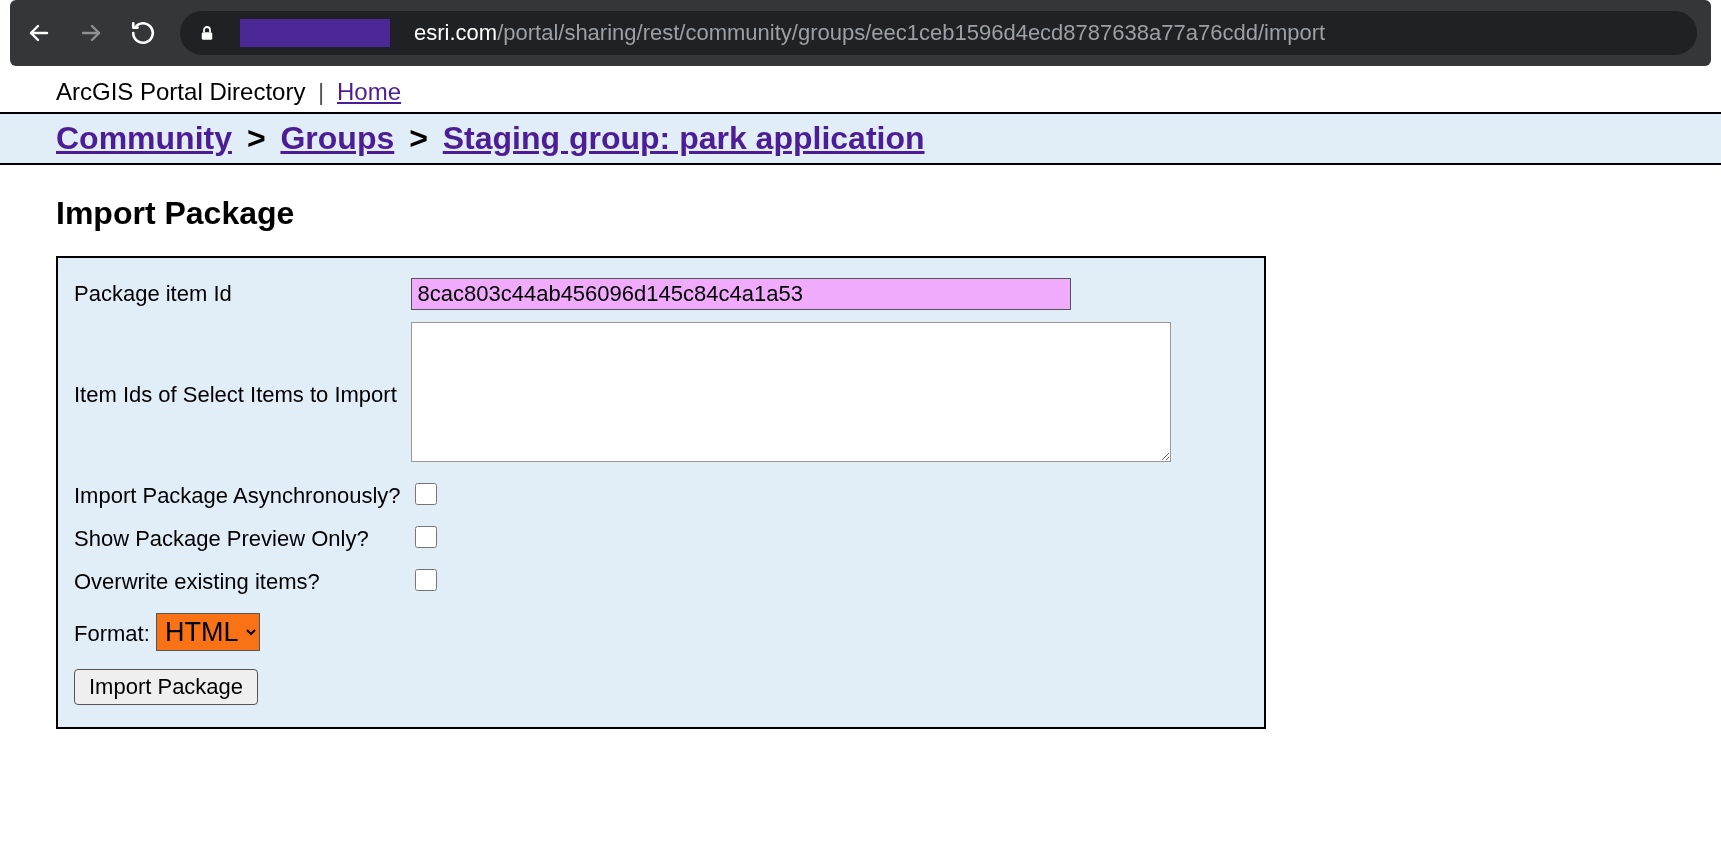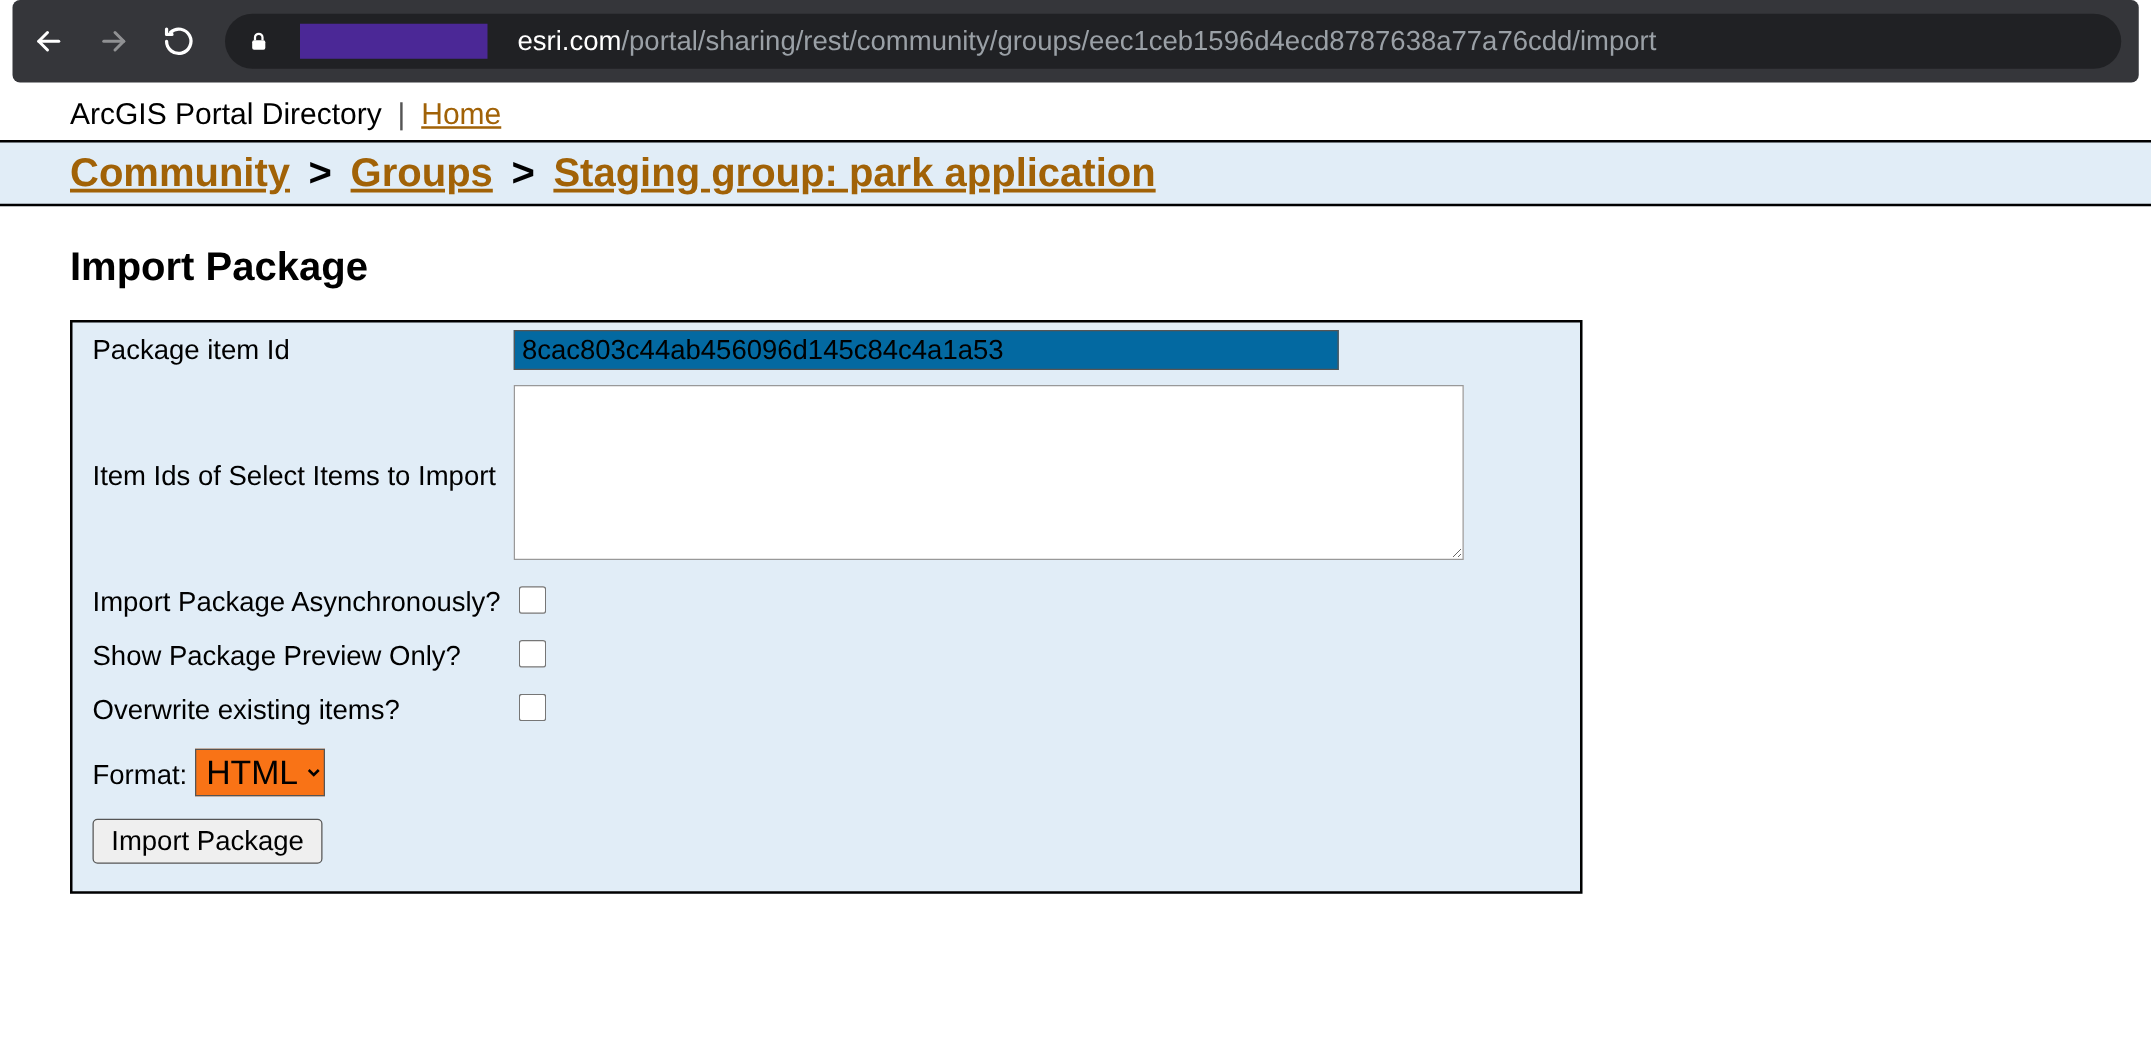--- a/index.html
+++ b/index.html
@@ -48,21 +48,21 @@
   .url-path   { color:#9aa0a6; }
 
   
   .page { padding: 0 0 40px 0; }
   .title-line {
     font-size: 24px;
     padding: 12px 0 6px 56px;
   }
   .title-line b { font-weight: normal; }
   .title-line .sep { padding: 0 6px; color:#555; }
-  a.linkish { color:#a16207; text-decoration: underline; cursor:pointer; }
+  a.linkish { color:#4c1d95; text-decoration: underline; cursor:pointer; }
 
   .breadcrumb {
     background:#e1edf7;
     border-top: 2px solid #000;
     border-bottom: 2px solid #000;
     padding: 6px 0 6px 56px;
     font-size: 32px;
     font-weight: bold;
   }
   .breadcrumb .sep { padding: 0 6px; color:#000; }
@@ -78,35 +78,35 @@
     padding-left: 56px;
     margin: 30px 0 24px 0;
   }
 
   
   .form-box {
     margin-left: 56px;
     width: 1210px;
     background:#e1edf7;
     border: 2px solid #000;
-    padding: 0 16px 16px 16px;
+    padding: 14px 16px 16px 16px;
   }
   .form-box table { border-collapse: collapse; }
   .form-box td {
     padding: 6px 10px 6px 0;
     vertical-align: middle;
     font-size: 22px;
   }
   .form-box td.lbl { white-space: nowrap; }
   input[type=text].wide {
     width: 660px;
     font-family: Verdana, Geneva, Tahoma, sans-serif;
     font-size: 22px;
     padding: 2px 6px;
-    background:#0369a1;
+    background:#f0abfc;
     border: 1.5px solid #555;
   }
   textarea.big {
     width: 760px;
     height: 140px;
     font-family: Verdana, Geneva, Tahoma, sans-serif;
     font-size: 22px;
     background:#fff;
     border: 1.5px solid #999;
     resize: both;

